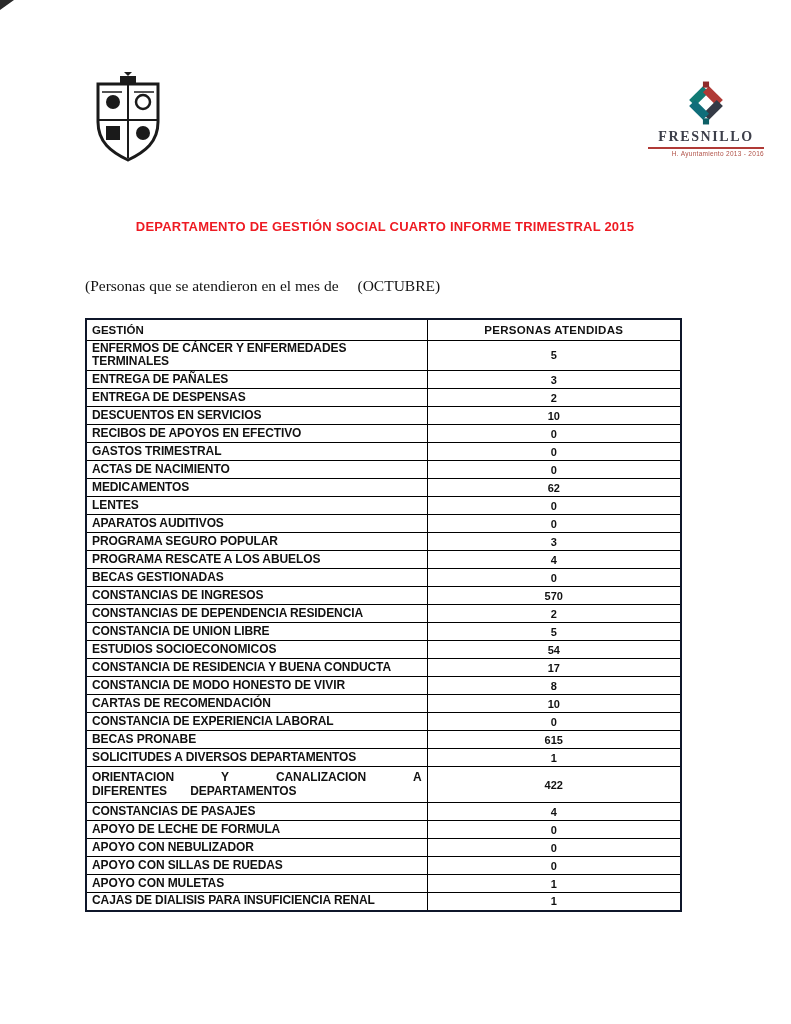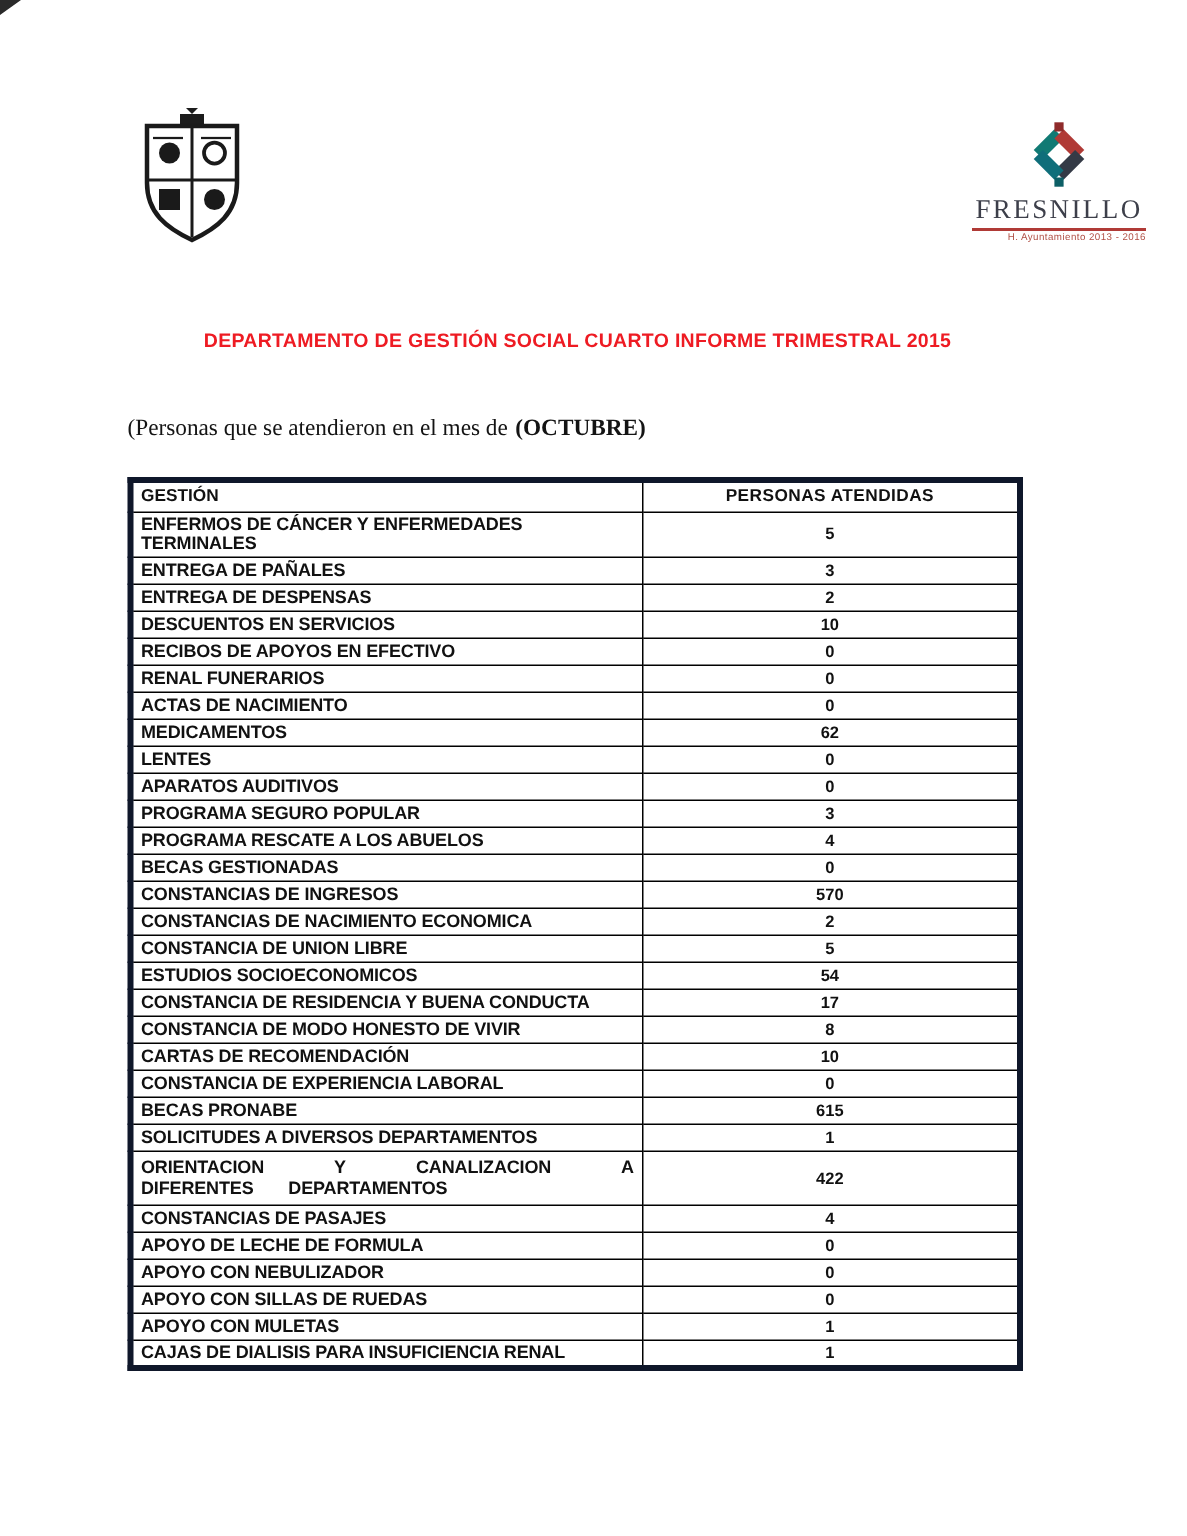--- a/index.html
+++ b/index.html
@@ -20,45 +20,45 @@
 
   
   .coat { position:absolute; left:88px; top:72px; width:80px; height:92px; }
   .coat svg { width:100%; height:100%; }
 
   
   .fres { position:absolute; left:644px; top:80px; width:124px; text-align:center; }
   .fres-icon { width:46px; height:46px; margin:0 auto; display:block; }
   .fres-text {
     font-family:"Liberation Serif", serif;
-    font-size:18px; letter-spacing:1.6px; color:#3d3f4a; margin-top:3px;
-    font-weight:normal; text-transform:uppercase;
+    font-size:14px; letter-spacing:1.6px; color:#3d3f4a; margin-top:3px;
+    font-weight:bold; text-transform:uppercase;
   }
   .fres-rule { height:2px; background:#b03a36; margin:2px 4px 1px 4px; }
   .fres-sub { font-size:6.5px; color:#b05046; text-align:right; padding-right:4px; letter-spacing:0.3px; }
 
   
   .title {
     position:absolute; left:85px; top:219px; width:600px;
     text-align:center; color:#ee1b23; font-weight:bold; font-size:13px;
     letter-spacing:0.2px;
   }
 
   
   .subtitle {
     position:absolute; left:85px; top:277px;
     font-family:"Liberation Serif", serif; font-size:15.5px; color:#141414;
   }
-  .subtitle .month { font-weight:bold; margin-left:5px; }
+  .subtitle .month { font-weight:normal; margin-left:19px; }
 
   
   table.gestion {
     position:absolute; left:85px; top:318px; width:597px;
     border-collapse:collapse; table-layout:fixed;
-    border:4px solid #0f172a;
+    border:2px solid #0f172a;
   }
   table.gestion th, table.gestion td { border:1px solid #000; }
   th.th-left  { width:341px; text-align:left;  padding:2px 5px; font-size:11.5px; height:21px; }
   th.th-right { text-align:center; padding:2px 5px; font-size:11.5px; height:21px; letter-spacing:0.3px; }
   td.cell-label {
     font-size:12px; font-weight:bold; padding:1px 5px; height:18px;
     line-height:1.15; letter-spacing:-0.1px;
   }
   td.cell-label.justified {
     text-align:justify; word-spacing:20px; height:36px;
@@ -132,21 +132,21 @@
         </tr>
         <tr>
           <td class="cell-label">DESCUENTOS EN SERVICIOS</td>
           <td class="cell-value">10</td>
         </tr>
         <tr>
           <td class="cell-label">RECIBOS DE APOYOS EN EFECTIVO</td>
           <td class="cell-value">0</td>
         </tr>
         <tr>
-          <td class="cell-label">RENAL FUNERARIOS</td>
+          <td class="cell-label">GASTOS TRIMESTRAL</td>
           <td class="cell-value">0</td>
         </tr>
         <tr>
           <td class="cell-label">ACTAS DE NACIMIENTO</td>
           <td class="cell-value">0</td>
         </tr>
         <tr>
           <td class="cell-label">MEDICAMENTOS</td>
           <td class="cell-value">62</td>
         </tr>
@@ -168,21 +168,21 @@
         </tr>
         <tr>
           <td class="cell-label">BECAS GESTIONADAS</td>
           <td class="cell-value">0</td>
         </tr>
         <tr>
           <td class="cell-label">CONSTANCIAS DE INGRESOS</td>
           <td class="cell-value">570</td>
         </tr>
         <tr>
-          <td class="cell-label">CONSTANCIAS DE NACIMIENTO ECONOMICA</td>
+          <td class="cell-label">CONSTANCIAS DE DEPENDENCIA RESIDENCIA</td>
           <td class="cell-value">2</td>
         </tr>
         <tr>
           <td class="cell-label">CONSTANCIA DE UNION LIBRE</td>
           <td class="cell-value">5</td>
         </tr>
         <tr>
           <td class="cell-label">ESTUDIOS SOCIOECONOMICOS</td>
           <td class="cell-value">54</td>
         </tr>

